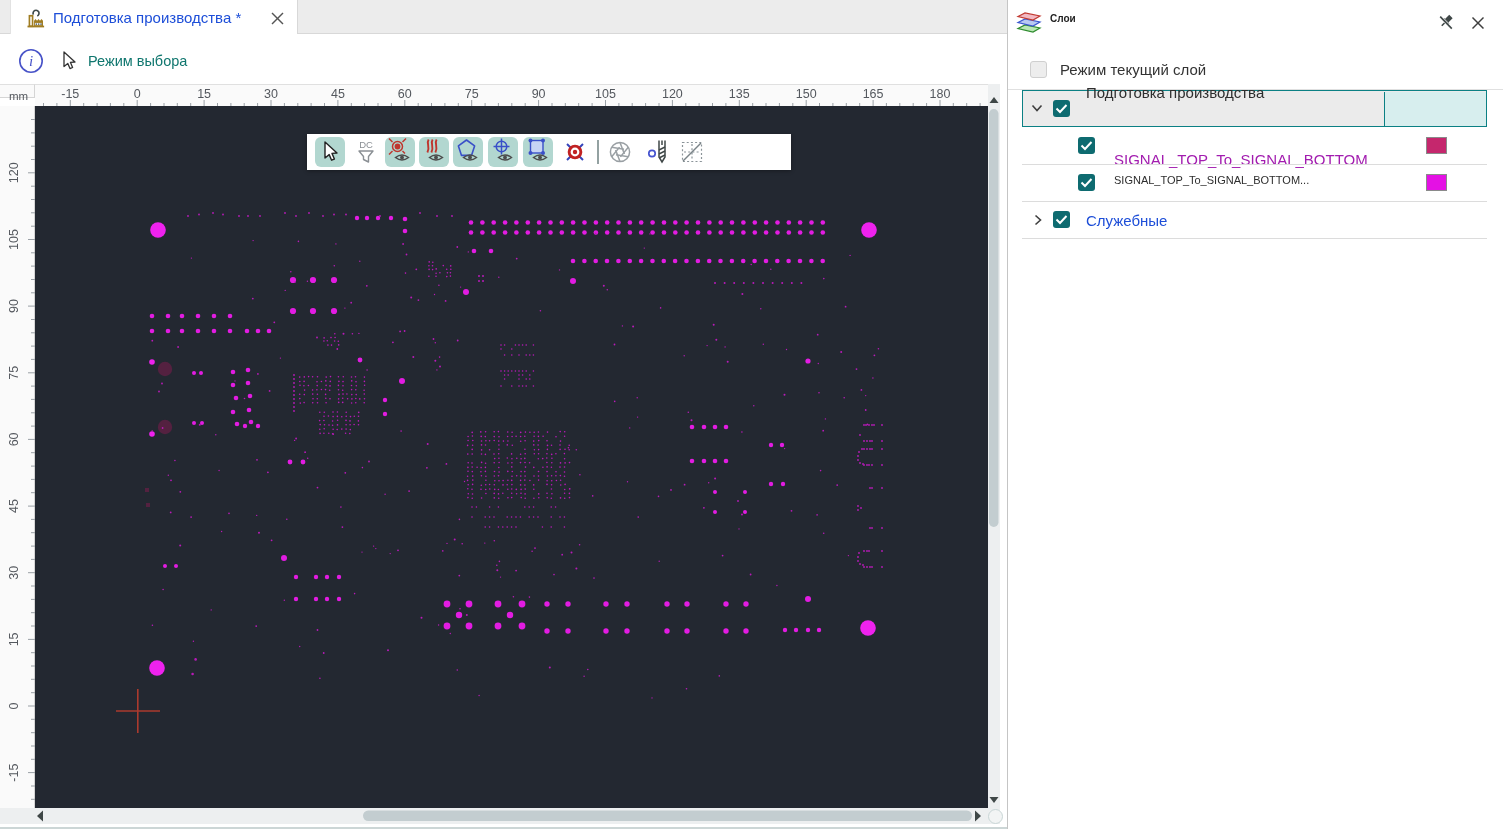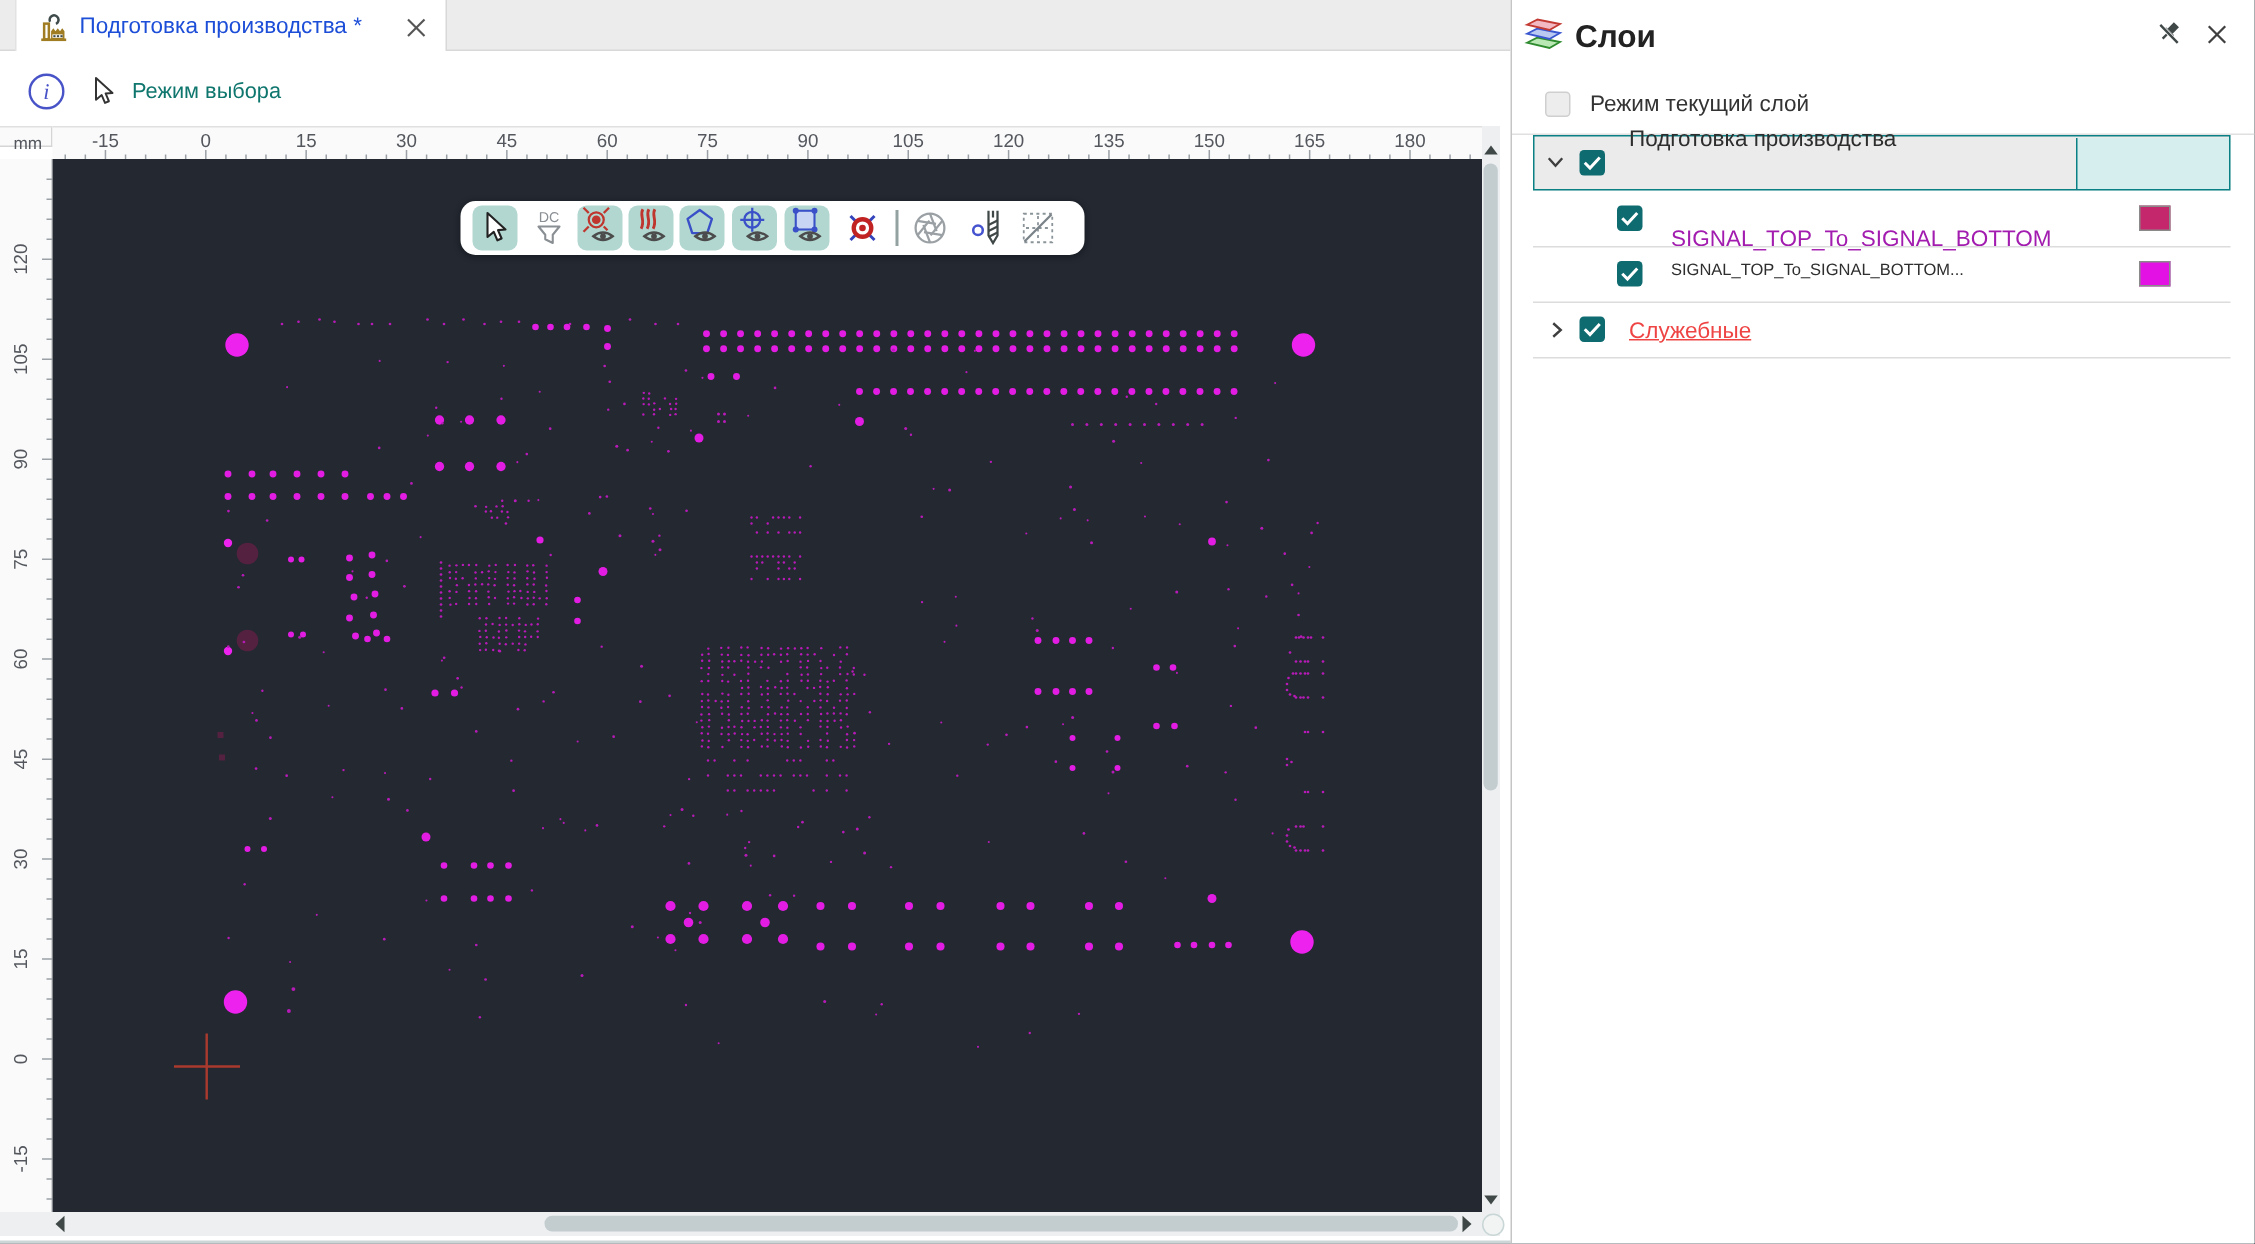--- a/index.html
+++ b/index.html
@@ -1184,21 +1184,21 @@
 <circle cx="872.9" cy="378.0" r="0.7" fill="#b81ab8"></circle>
 <circle cx="861.4" cy="389.9" r="0.9" fill="#b81ab8"></circle>
 <circle cx="867.4" cy="424.4" r="0.9" fill="#b81ab8"></circle>
 <circle cx="856.5" cy="369.1" r="0.9" fill="#b81ab8"></circle>
 <circle cx="865.7" cy="395.6" r="0.7" fill="#b81ab8"></circle>
 <circle cx="865.7" cy="410.0" r="0.9" fill="#b81ab8"></circle>
 <circle cx="878.4" cy="348.7" r="0.8" fill="#b81ab8"></circle>
 <circle cx="874.4" cy="355.3" r="0.9" fill="#b81ab8"></circle>
 </svg></div>
 
-<div class="abs" style="left:307px;top:134px;width:416px;height:36px;background:#fff;border-radius:10px;box-shadow:0 1px 4px rgba(0,0,0,.35);padding-left:10px;">
+<div class="abs" style="left:307px;top:134px;width:484px;height:36px;background:#fff;border-radius:0;box-shadow:0 1px 4px rgba(0,0,0,.35);padding-left:10px;">
     <div style="position:absolute;left:8px;top:3px;width:30px;height:30px;background:#b2d7d0;border-radius:6px;display:flex;align-items:center;justify-content:center;">
       <svg width="30" height="30" viewBox="0 0 30 30">
         <path d="M10 5 L10 21 L14.2 17.6 L16.6 23.2 L19.4 22 L17 16.4 L22 16 Z" fill="#fff" stroke="#222" stroke-width="1.4" stroke-linejoin="round"></path>
       </svg>
     </div>
     <div style="position:absolute;left:47px;top:3px;width:24px;height:30px;display:flex;align-items:center;justify-content:center;">
       <svg width="24" height="30" viewBox="0 0 24 30">
         <text x="12" y="11" text-anchor="middle" font-size="9.5" fill="#8a8f94" font-family="Liberation Sans">DC</text>
         <path d="M5 14 H19 L14.5 19.5 V25 L9.5 22.5 V19.5 Z" fill="none" stroke="#8a8f94" stroke-width="1.4" stroke-linejoin="round"></path>
       </svg>
@@ -1349,21 +1349,21 @@
 <div class="abs" style="left:0;top:827px;width:1503px;height:2px;background:#ccd6d6;"></div>
 
 <div class="abs" style="left:1007px;top:0;width:496px;height:829px;background:#fff;border-left:1px solid #c5c5c5;"></div>
 <div class="abs" style="left:1016px;top:9px;"><svg width="26" height="28" viewBox="0 0 26 28">
       <g stroke-width="1.2">
         <path d="M2 19.5 L9 16 L24 19 L17 23 Z" fill="#b9e8b4" stroke="#2e8b2e"></path>
         <path d="M2 13.5 L9 10 L24 13 L17 17 Z" fill="#b9c9f2" stroke="#3a57d0"></path>
         <path d="M2 7.5 L9 4 L24 7 L17 11 Z" fill="#f2b9c2" stroke="#c23a32"></path>
       </g>
     </svg></div>
-<div class="abs" style="left:1050px;top:13px;font-size:21px;font-weight:bold;color:#222;">Слои</div>
+<div class="abs" style="left:1050px;top:13px;font-size:10px;font-weight:bold;color:#222;">Слои</div>
 <div class="abs" style="left:1437px;top:14px;"><svg width="18" height="18" viewBox="0 0 18 18">
       <g transform="rotate(45 9 7.5)">
         <rect x="6.6" y="0.5" width="4.8" height="6" fill="#3f4747"></rect>
         <rect x="5.2" y="6.5" width="7.6" height="1.7" fill="#3f4747"></rect>
         <line x1="9" y1="8.2" x2="9" y2="13.5" stroke="#3f4747" stroke-width="1.6"></line>
       </g>
       <line x1="3.2" y1="2.6" x2="14.8" y2="14.6" stroke="#fff" stroke-width="2.8"></line>
       <line x1="3.2" y1="2.6" x2="14.8" y2="14.6" stroke="#3f4747" stroke-width="1.6"></line>
     </svg></div>
 <div class="abs" style="left:1470px;top:15px;"><svg width="16" height="16" viewBox="0 0 16 16">
@@ -1401,14 +1401,14 @@
 <div class="abs" style="left:1114px;top:174px;font-size:11px;color:#2e2e2e;">SIGNAL_TOP_To_SIGNAL_BOTTOM...</div>
 <div class="abs" style="left:1426px;top:174px;width:21px;height:17px;background:#e411e4;border:1px solid #8a8a8a;"></div>
 <div class="abs" style="left:1022px;top:201px;width:465px;height:1px;background:#dcdcdc;"></div>
 
 <div class="abs" style="left:1031px;top:213px;"><svg width="14" height="14" viewBox="0 0 14 14">
       <path d="M4.5 2.5 L9.5 7 L4.5 11.5" fill="none" stroke="#3f3f3f" stroke-width="1.6"></path>
     </svg></div>
 <div style="position:absolute;left:1053px;top:211px;width:17px;height:17px;background:#0e6b70;border-radius:3px;"><svg width="17" height="17" viewBox="0 0 17 17">
       <path d="M3.5 8.5 L7 12 L13.5 5" fill="none" stroke="#fff" stroke-width="2"></path>
     </svg></div>
-<div class="abs" style="left:1086px;top:212px;font-size:15px;color:#ef4444;text-decoration:underline;">Служебные</div>
+<div class="abs" style="left:1086px;top:212px;font-size:15px;color:#1d4ed8;">Служебные</div>
 <div class="abs" style="left:1022px;top:238px;width:465px;height:1px;background:#dcdcdc;"></div>
 
 </body></html>

